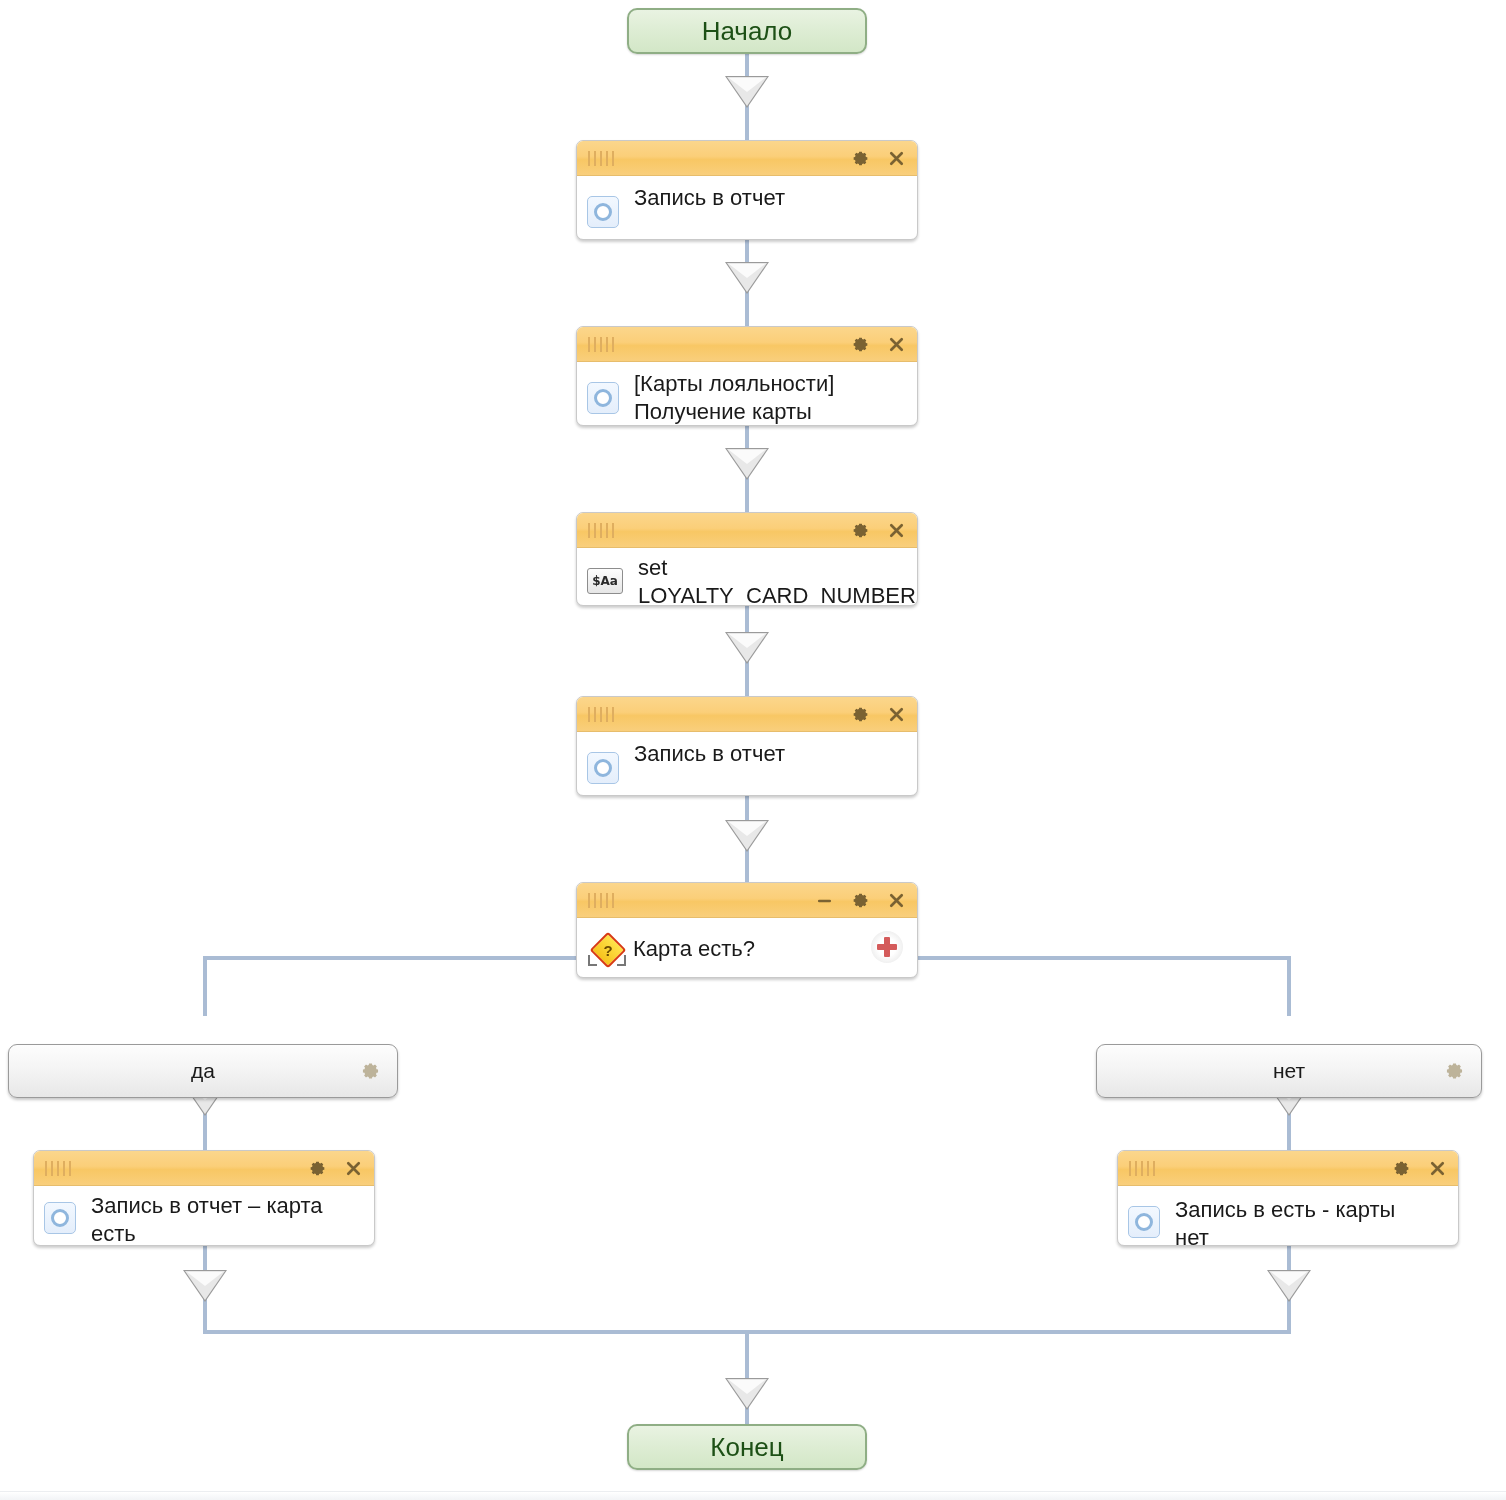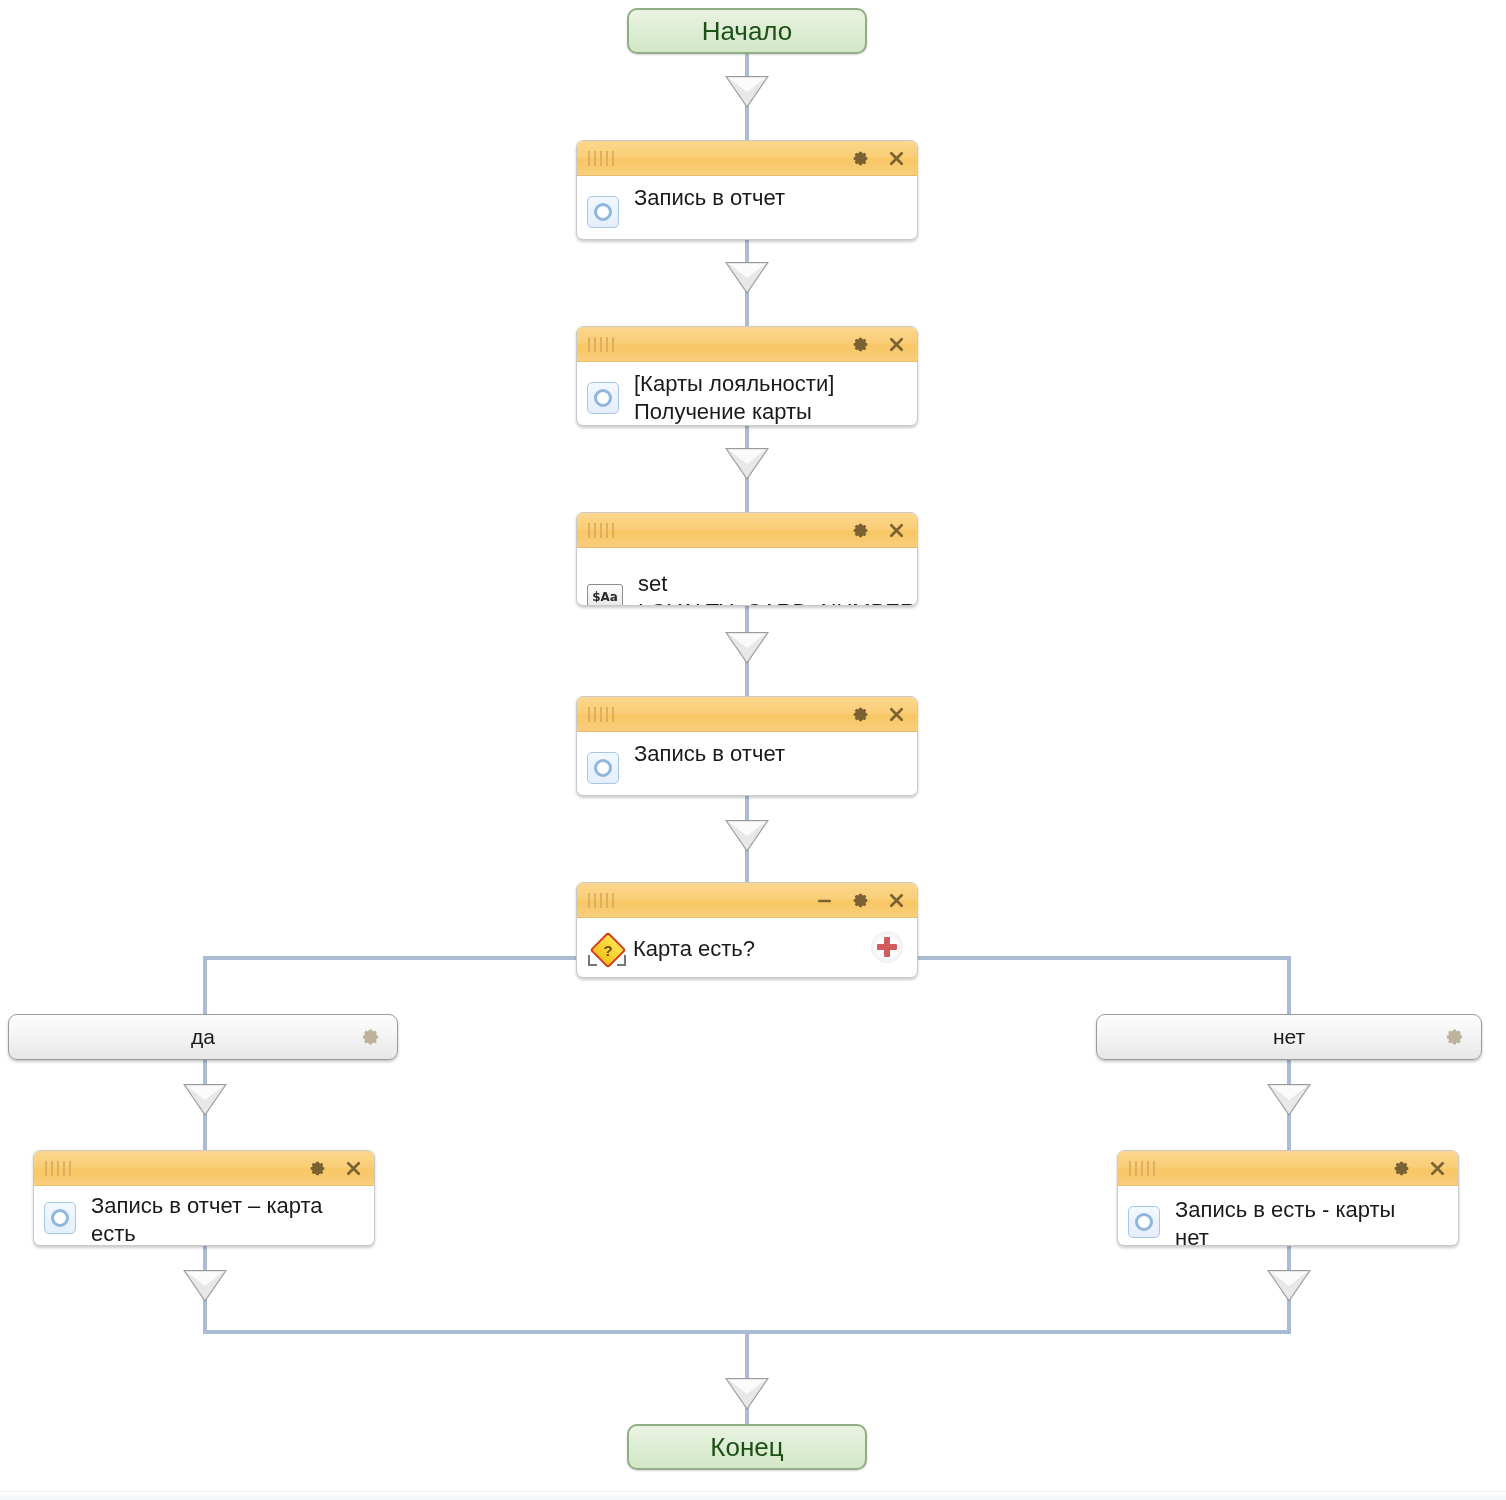--- a/index.html
+++ b/index.html
@@ -255,30 +255,31 @@
     background: #d45b5b;
     border-radius: 1px;
   }
   .plus-btn .pv { width: 6px; height: 20px; }
   .plus-btn .ph { width: 20px; height: 6px; }
 
   
   .branch-pill {
     position: absolute;
     box-sizing: border-box;
-    height: 46px;
+    height: 54px;
     border: 1px solid #9a9a9a;
     border-radius: 9px;
     background: linear-gradient(to bottom, #fdfdfd 0%, #f4f4f4 48%, #e7e7e7 100%);
     box-shadow: 0 2px 3px rgba(0,0,0,0.22);
     display: flex;
     align-items: center;
     justify-content: center;
     font-size: 21px;
     color: #1a1a1a;
+    margin-top: 30px;
   }
   .branch-pill .pill-gear {
     position: absolute;
     right: 16px;
     top: 50%;
     transform: translateY(-50%);
     color: #bdb39a;
     display: flex;
     align-items: center;
   }
@@ -449,21 +450,21 @@
               <path fill="#7a6232" d="M17.2 8.6l-1.5-.3a5.9 5.9 0 0 0-.5-1.3l.9-1.3-1.8-1.8-1.3.9a5.9 5.9 0 0 0-1.3-.5L11.4 2.8h-2.8l-.3 1.5a5.9 5.9 0 0 0-1.3.5l-1.3-.9-1.8 1.8.9 1.3a5.9 5.9 0 0 0-.5 1.3l-1.5.3v2.8l1.5.3c.1.5.3.9.5 1.3l-.9 1.3 1.8 1.8 1.3-.9c.4.2.8.4 1.3.5l.3 1.5h2.8l.3-1.5c.5-.1.9-.3 1.3-.5l1.3.9 1.8-1.8-.9-1.3c.2-.4.4-.8.5-1.3l1.5-.3V8.6z"></path>
             </svg>
         </span>
         <span class="hdr-btn">
           <svg width="19" height="19" viewBox="0 0 20 20">
               <path stroke="#7a6232" stroke-width="2.8" stroke-linecap="round" d="M4.5 4.5 L15.5 15.5 M15.5 4.5 L4.5 15.5"></path>
             </svg>
         </span>
       </span>
     </div>
-    <div class="node-body" style="padding-top:24px;">
+    <div class="node-body" style="padding-top:8px;">
       <span class="icon-var">$Aa</span>
       <span class="node-title" style="margin-top:-2px;">set
 LOYALTY_CARD_NUMBER</span>
     </div>
   </div>
 
   <div class="node" style="left:576px; top:696px; width:342px; height:100px;">
     <div class="node-header">
       <span class="grip">
           <i></i>

